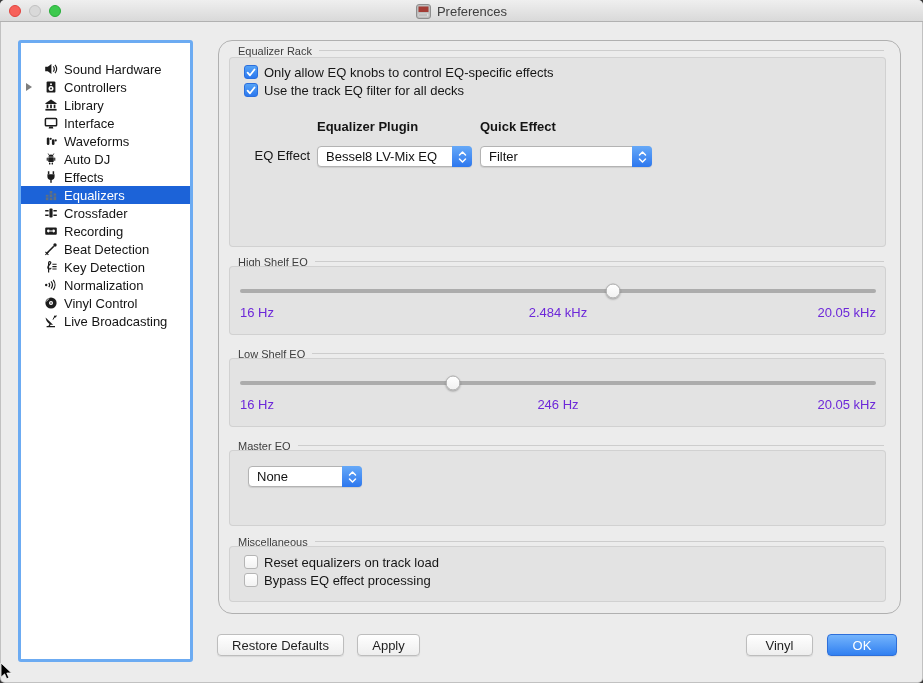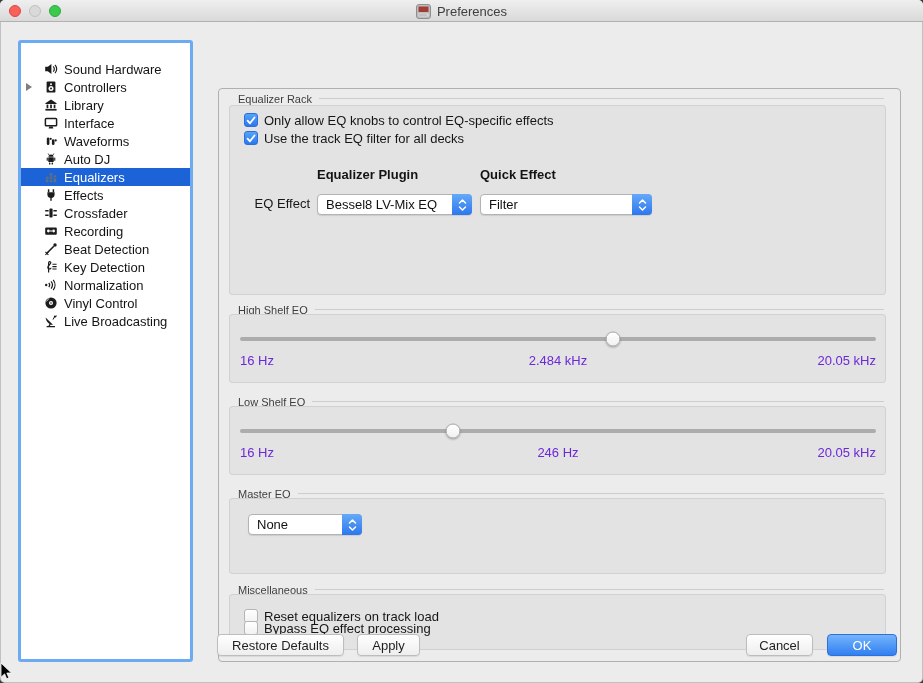--- a/index.html
+++ b/index.html
@@ -20,21 +20,21 @@
   
   .sidebar{position:absolute;left:18px;top:40px;width:175px;height:622px;background:#fff;border:3px solid #6cabf2;border-radius:3px;padding-top:17px;overflow:hidden;}
   .srow{position:relative;height:18px;display:flex;align-items:center;padding-left:23px;cursor:default;}
   .srow.selected{background:#1c63d8;}
   .srow.selected .slabel{color:#fff;}
   .arrow{position:absolute;left:5px;top:5px;width:0;height:0;border-left:6px solid #7e7e7e;border-top:4px solid transparent;border-bottom:4px solid transparent;}
   .sicon{width:14px;height:14px;display:inline-flex;margin-right:6px;flex:none;align-items:center;justify-content:center;}
   .slabel{font-size:13px;color:#141414;white-space:nowrap;}
 
   
-  .frame{position:absolute;left:218px;top:40px;width:683px;height:574px;border:1px solid #b0b0b0;border-radius:4px;margin-top:48px;}
+  .frame{position:absolute;left:218px;top:40px;width:683px;height:574px;border:1px solid #b0b0b0;border-radius:14px;}
   .grouplabel{position:absolute;left:19px;right:16px;height:13px;display:flex;align-items:center;}
   .gtitle{font-size:11px;color:#3d3d3d;white-space:nowrap;}
   .gline{flex:1;height:1px;background:#cdcdcd;margin-left:7px;}
   .gbox{position:absolute;left:10px;width:657px;background:#e3e3e3;border:1px solid rgba(0,0,0,.08);border-radius:4px;}
 
   .cbrow{position:absolute;height:16px;display:flex;align-items:center;}
   .cb{width:14px;height:14px;border-radius:3px;background:linear-gradient(#fff,#f2f2f2);border:1px solid #b5b5b5;display:flex;align-items:center;justify-content:center;margin-right:6px;flex:none;}
   .cb.checked{background:linear-gradient(#55a3f7,#2b78ef);border-color:#2b6fdd;}
   .cb svg{visibility:hidden;}
   .cb.checked svg{visibility:visible;}
@@ -145,40 +145,40 @@
             <path d="M4.9 2.8l-.7-1.2M9.1 2.8l.7-1.2" stroke="#1c1c1c" stroke-width="1"></path>
             <rect x="4.2" y="5.2" width="5.6" height="4.8" rx="0.7" fill="#1c1c1c"></rect>
             <rect x="2.7" y="5.4" width="1.1" height="3.4" rx="0.55" fill="#1c1c1c"></rect>
             <rect x="10.2" y="5.4" width="1.1" height="3.4" rx="0.55" fill="#1c1c1c"></rect>
             <rect x="5" y="10.4" width="1.4" height="2.2" rx="0.6" fill="#1c1c1c"></rect>
             <rect x="7.6" y="10.4" width="1.4" height="2.2" rx="0.6" fill="#1c1c1c"></rect>
           </svg>
         </span>
       <span class="slabel">Auto DJ</span>
     </div>
+    <div class="srow">
+      <span class="sicon">
+          <svg width="14" height="14" viewBox="0 0 14 14">
+            <path d="M4.6 1.2v3M9.4 1.2v3" stroke="#1c1c1c" stroke-width="1.5"></path>
+            <path d="M3.4 4.2h7.2v2.4a3.6 3.4 0 01-7.2 0z" fill="#1c1c1c"></path>
+            <rect x="6.3" y="9.6" width="1.4" height="3.2" fill="#1c1c1c"></rect>
+          </svg>
+        </span>
+      <span class="slabel">Effects</span>
+    </div>
     <div class="srow selected">
       <span class="sicon">
           <svg width="14" height="14" viewBox="0 0 14 14">
             <rect x="1.8" y="6.8" width="2.6" height="5.4" fill="#62707e"></rect>
             <rect x="5.7" y="3" width="2.6" height="9.2" fill="#62707e"></rect>
             <rect x="9.6" y="5.4" width="2.6" height="6.8" fill="#62707e"></rect>
             <path d="M1.8 9h2.6M5.7 6h2.6M9.6 8h2.6M5.7 9.6h2.6" stroke="#1c63d8" stroke-width="0.8"></path>
           </svg>
         </span>
       <span class="slabel">Equalizers</span>
-    </div>
-    <div class="srow">
-      <span class="sicon">
-          <svg width="14" height="14" viewBox="0 0 14 14">
-            <path d="M4.6 1.2v3M9.4 1.2v3" stroke="#1c1c1c" stroke-width="1.5"></path>
-            <path d="M3.4 4.2h7.2v2.4a3.6 3.4 0 01-7.2 0z" fill="#1c1c1c"></path>
-            <rect x="6.3" y="9.6" width="1.4" height="3.2" fill="#1c1c1c"></rect>
-          </svg>
-        </span>
-      <span class="slabel">Effects</span>
     </div>
     <div class="srow">
       <span class="sicon">
           <svg width="14" height="14" viewBox="0 0 14 14">
             <path d="M1.2 4.8h3.4M1.2 9.2h3.4M9.4 4.8h3.4M9.4 9.2h3.4" stroke="#1c1c1c" stroke-width="1.5"></path>
             <rect x="5.4" y="2.6" width="3.2" height="8.8" rx="1" fill="#1c1c1c"></rect>
           </svg>
         </span>
       <span class="slabel">Crossfader</span>
     </div>
@@ -334,42 +334,42 @@
             </svg>
           </span>
       </div>
     </div>
 
     <div class="grouplabel" style="top:494px;">
       <span class="gtitle">Miscellaneous</span>
       <span class="gline"></span>
     </div>
     <div class="gbox" style="top:505px;height:56px;">
-      <div class="cbrow" style="left:14px;top:13px;">
+      <div class="cbrow" style="left:14px;top:7px;">
         <span class="cb">
             <svg width="10" height="9" viewBox="0 0 10 9">
               <path d="M1.6 4.6l2.4 2.7L8.5 1.5" stroke="#fff" stroke-width="1.8" fill="none" stroke-linecap="round" stroke-linejoin="round"></path>
             </svg>
           </span>
         <span class="cblabel">Reset equalizers on track load</span>
       </div>
       <div class="cbrow" style="left:14px;top:25px;">
         <span class="cb">
             <svg width="10" height="9" viewBox="0 0 10 9">
               <path d="M1.6 4.6l2.4 2.7L8.5 1.5" stroke="#fff" stroke-width="1.8" fill="none" stroke-linecap="round" stroke-linejoin="round"></path>
             </svg>
           </span>
         <span class="cblabel">Bypass EQ effect processing</span>
       </div>
     </div>
   </div>
 
   <div class="btn" style="left:217px;width:127px;">Restore Defaults</div>
   <div class="btn" style="left:357px;width:63px;">Apply</div>
-  <div class="btn" style="left:746px;width:67px;">Cancel</div>
+  <div class="btn" style="left:746px;width:67px;">Vinyl</div>
   <div class="btn primary" style="left:827px;width:70px;">OK</div>
 
   <span class="cursor">
     <svg width="13" height="19" viewBox="0 0 13 19">
         <path d="M1 1v14.2l3.6-3.3 2.1 4.9 2.2-1-2.1-4.8h4.7z" fill="#000" stroke="#fff" stroke-width="0.8"></path>
       </svg>
   </span>
 
 </div>
 

